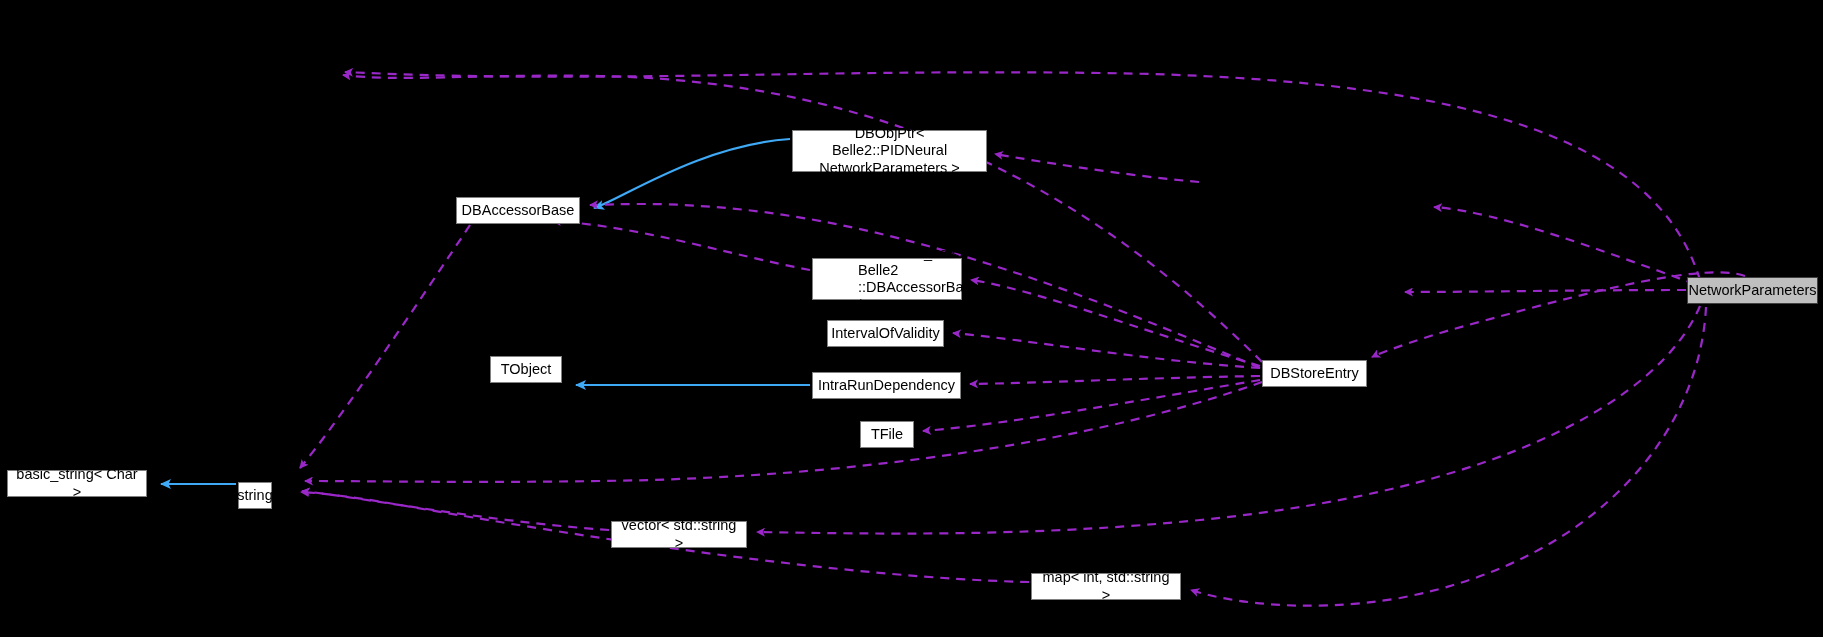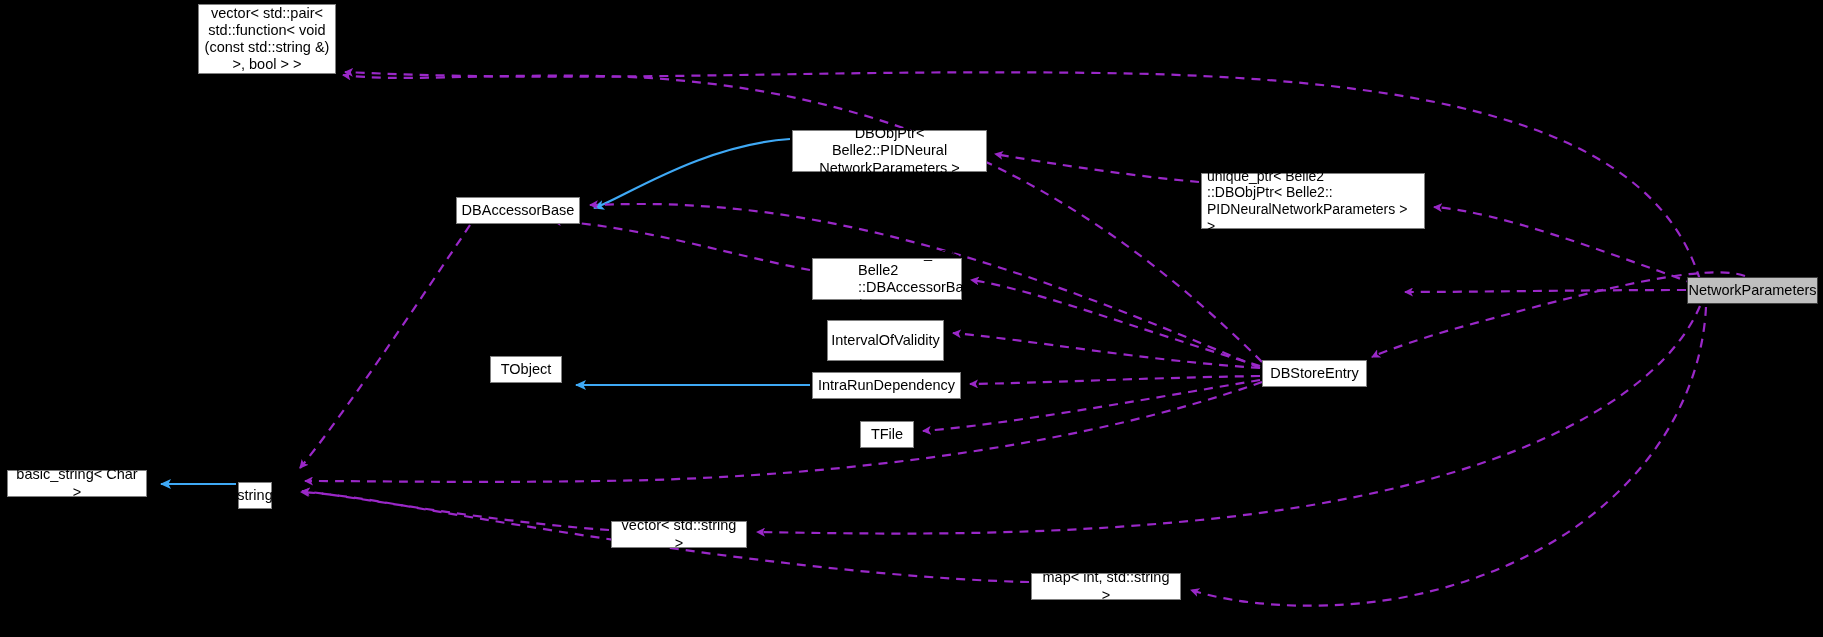--- a/index.html
+++ b/index.html
@@ -79,41 +79,34 @@
       <path d="M 1262 382 C 1100 440 860 478 600 481 C 470 483 380 481 305 481"></path>
       <path d="M 609 530 C 520 524 420 508 340 496 C 325 494 312 492 302 491"></path>
       <path d="M 1029 582 C 850 578 600 540 400 505 C 355 497 320 493 301 492"></path>
       <path d="M 1700 306 C 1660 400 1500 490 1200 520 C 1030 537 880 534 757 532"></path>
       <path d="M 1706 307 C 1700 430 1600 560 1400 598 C 1300 615 1220 600 1191 590"></path>
       <path d="M 470 225 C 420 300 340 420 300 468"></path>
       <path d="M 1745 276 C 1700 260 1560 300 1450 330 C 1410 342 1380 353 1372 357"></path>
     </g>
   </svg>
 
-  <div class="node" style="left:198px; top:4px; width:138px; height:70px;">vector&lt; std::pair&lt;
-std::function&lt; void
-(const std::string &amp;)
-&gt;, bool &gt; &gt;</div>
 
   <div class="node" style="left:792px; top:130px; width:195px; height:42px;">DBObjPtr&lt; Belle2::PIDNeural
 NetworkParameters &gt;</div>
 
-  <div class="node" style="left:1201px; top:173px; width:224px; height:56px; text-align:left; justify-content:flex-start; font-size:14px;">unique_ptr&lt; Belle2
-::DBObjPtr&lt; Belle2::
-PIDNeuralNetworkParameters &gt; &gt;</div>
 
   <div class="node" style="left:456px; top:197px; width:124px; height:27px;">DBAccessorBase</div>
 
   <div class="node" style="left:812px; top:258px; width:150px; height:42px; text-align:left; justify-content:flex-start;padding-left:45px;">unordered_set&lt; Belle2
 ::DBAccessorBase * &gt;</div>
 
 
   <div class="node highlight" style="left:1687px; top:277px; width:131px; height:27px;">NetworkParameters</div>
 
-  <div class="node" style="left:827px; top:320px; width:117px; height:41px;">IntervalOfValidity</div>
+  <div class="node" style="left:827px; top:320px; width:117px; height:27px;">IntervalOfValidity</div>
 
   <div class="node" style="left:490px; top:356px; width:72px; height:27px;">TObject</div>
 
   <div class="node" style="left:812px; top:372px; width:149px; height:27px;">IntraRunDependency</div>
 
   <div class="node" style="left:1262px; top:360px; width:105px; height:27px;">DBStoreEntry</div>
 
   <div class="node" style="left:860px; top:421px; width:54px; height:27px;">TFile</div>
 
   <div class="node" style="left:7px; top:470px; width:140px; height:27px;">basic_string&lt; Char &gt;</div>

